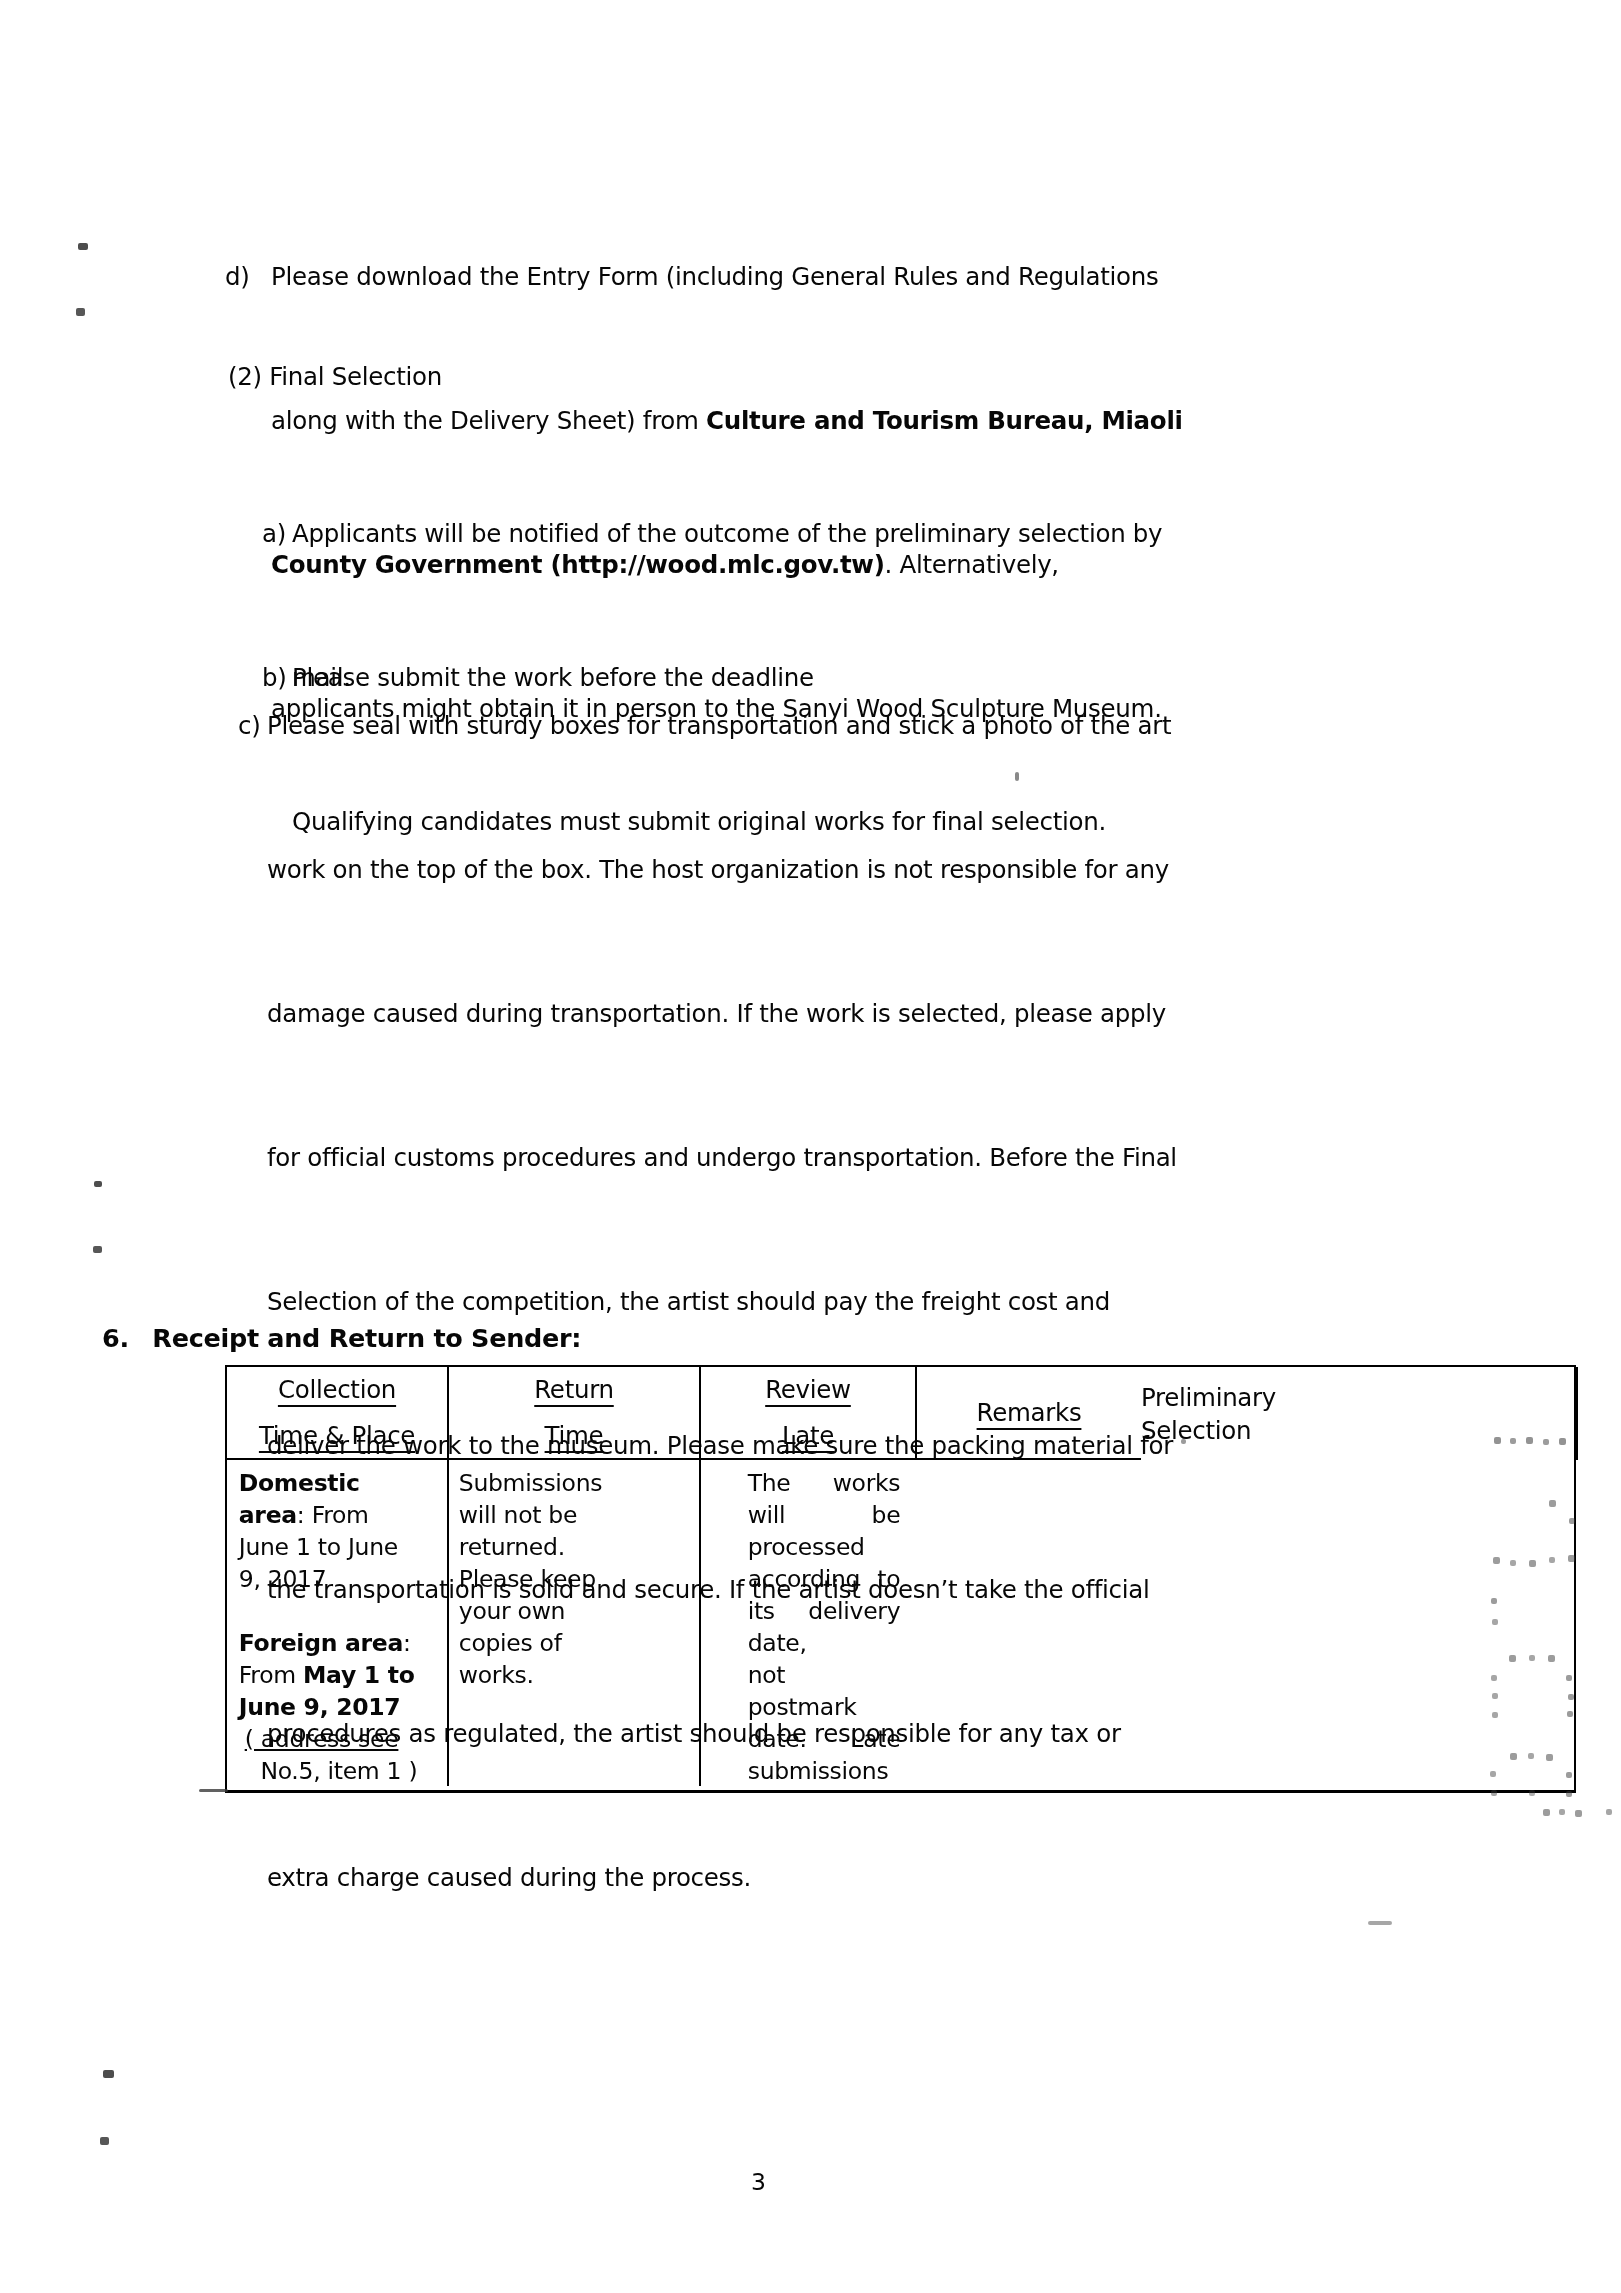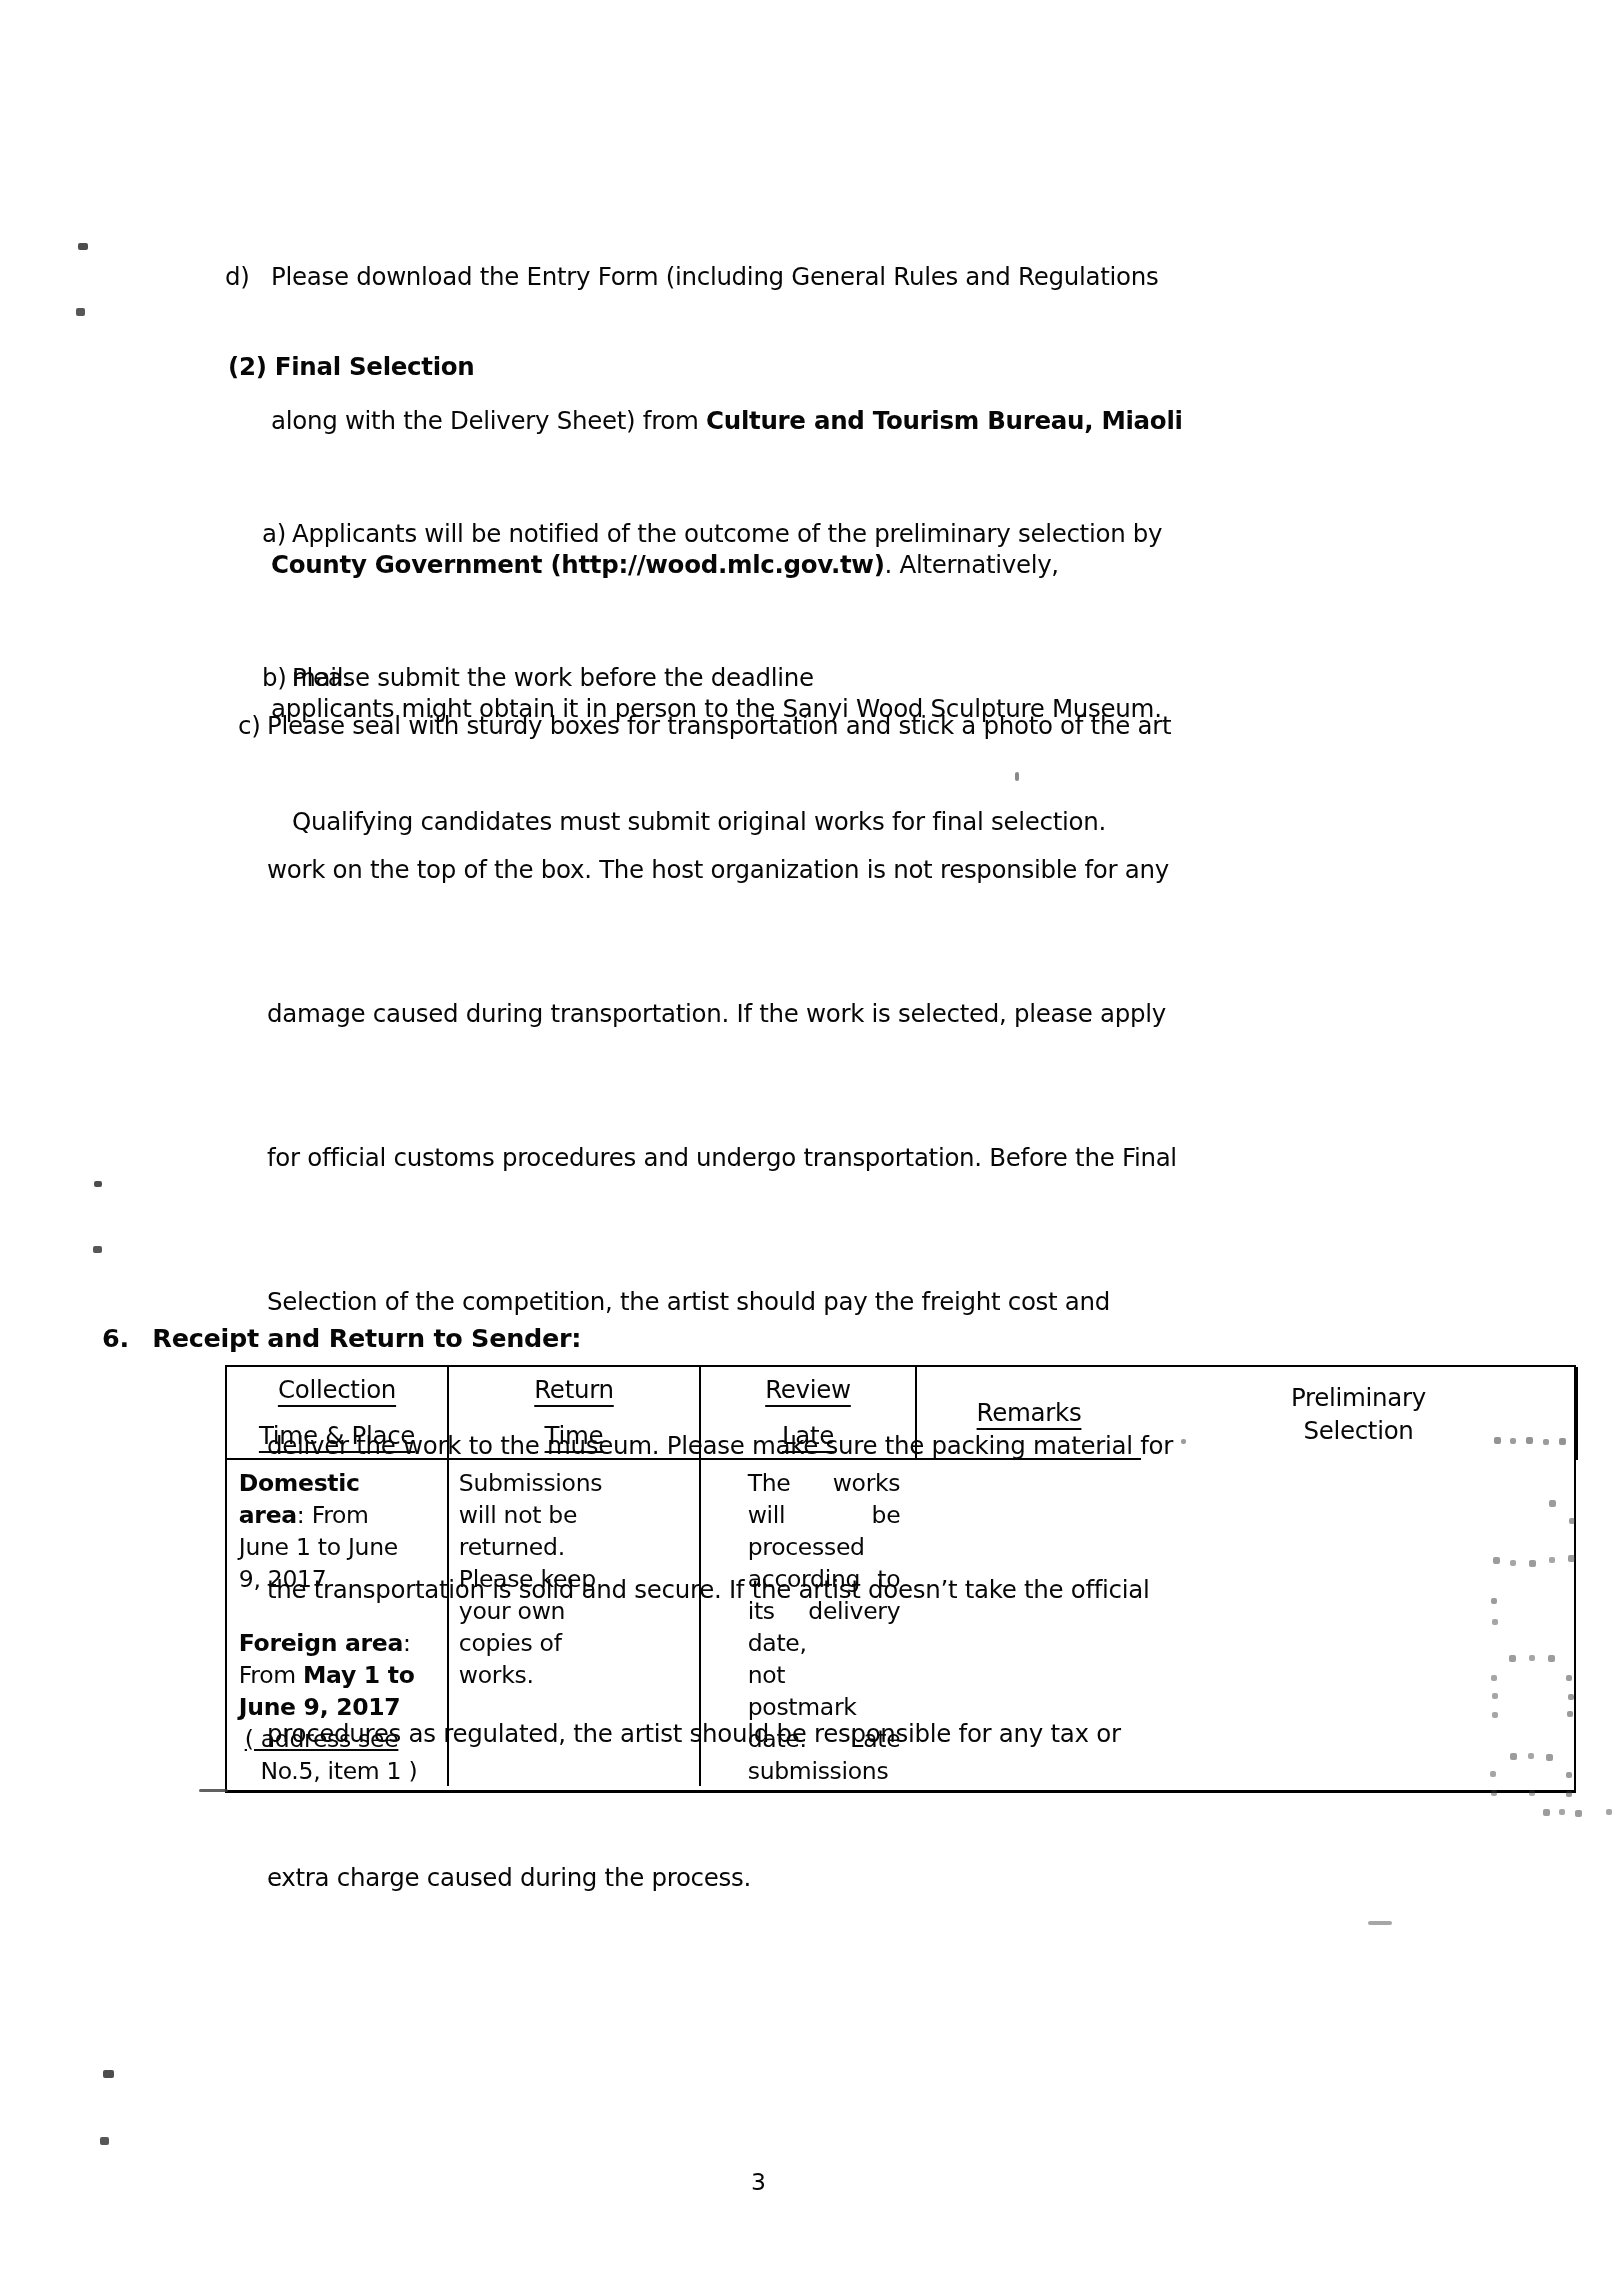--- a/index.html
+++ b/index.html
@@ -6,42 +6,42 @@
   .page {
     position:relative; width:1621px; height:2294px; background:#ffffff;
     font-family:"DejaVu Sans","Liberation Sans",sans-serif;
     color:#070707; letter-spacing:-0.3px; overflow:hidden;
   }
   .blk { position:absolute; font-size:24.5px; line-height:48px; white-space:pre; }
   .blk .lbl { position:absolute; }
   .b { font-weight:bold; }
   #blk-d   { left:271px; top:157px; }
   #blk-d .lbl { left:-46px; }
-  #blk-h2  { left:228px; top:343px; font-weight:bold; }
+  #blk-h2  { left:228px; top:353px; font-weight:normal; }
   #blk-a   { left:292px; top:414px; }
   #blk-a .lbl { left:-30px; }
   #blk-b   { left:292px; top:558px; }
   #blk-b .lbl { left:-30px; }
   #blk-c   { left:267px; top:606px; }
   #blk-c .lbl { left:-29px; }
   #blk-h6  { left:102px; top:1314px; font-weight:bold; font-size:25.5px; line-height:48px; white-space:pre; position:absolute; }
   #blk-h6 .h6t { margin-left:23.5px; }
   .tbl {
     position:absolute; left:225px; top:1365px; width:1351px; height:428px;
     box-sizing:border-box; border:2px solid #000; border-top-width:2.9px; border-bottom-width:3.9px;
     display:grid; grid-template-columns:222px 252px 216px 224px 437px; grid-template-rows:93px 326px;
   }
   .hc, .bc { box-sizing:border-box; border-right:2px solid #000; overflow:hidden; }
   .hc { border-bottom:2.9px solid #000; display:flex; flex-direction:column; align-items:center; justify-content:center;
         font-size:24.5px; line-height:46px; }
   .hc.last, .bc.last { border-right:none; }
   .ul { text-decoration:underline; text-underline-offset:6.9px; text-decoration-thickness:2px; }
   .bc { font-size:23.5px; line-height:32px; }
   .bc .tline { min-height:32px; white-space:pre; }
-  #cell-stage { display:flex; flex-direction:column; align-items:center; justify-content:center; font-size:24.5px; line-height:33px; }
+  #cell-stage { display:flex; flex-direction:column; justify-content:center; font-size:24.5px; line-height:33px; }
   #cell-coll   { padding:6.9px 3.9px 0 11.8px; }
   #cell-coll .gap-above { margin-top:32px; }
   #cell-coll .ind1 { padding-left:5.9px;text-decoration:underline; }
   #cell-coll .ind2 { padding-left:21.6px; }
   #cell-ret    { padding:6.9px 2px 0 9.8px; }
   #cell-rev    { padding:6.9px 2px 0 11.8px; }
   #cell-rem    { padding:6.9px 16.7px 0 12.7px;margin-left:34px; }
   #cell-rem .tline { white-space:normal; }
   #cell-rem .jl { text-align:justify; text-align-last:justify; }
   #pagenum { position:absolute; left:751px; top:2168px; font-size:23.5px; }

